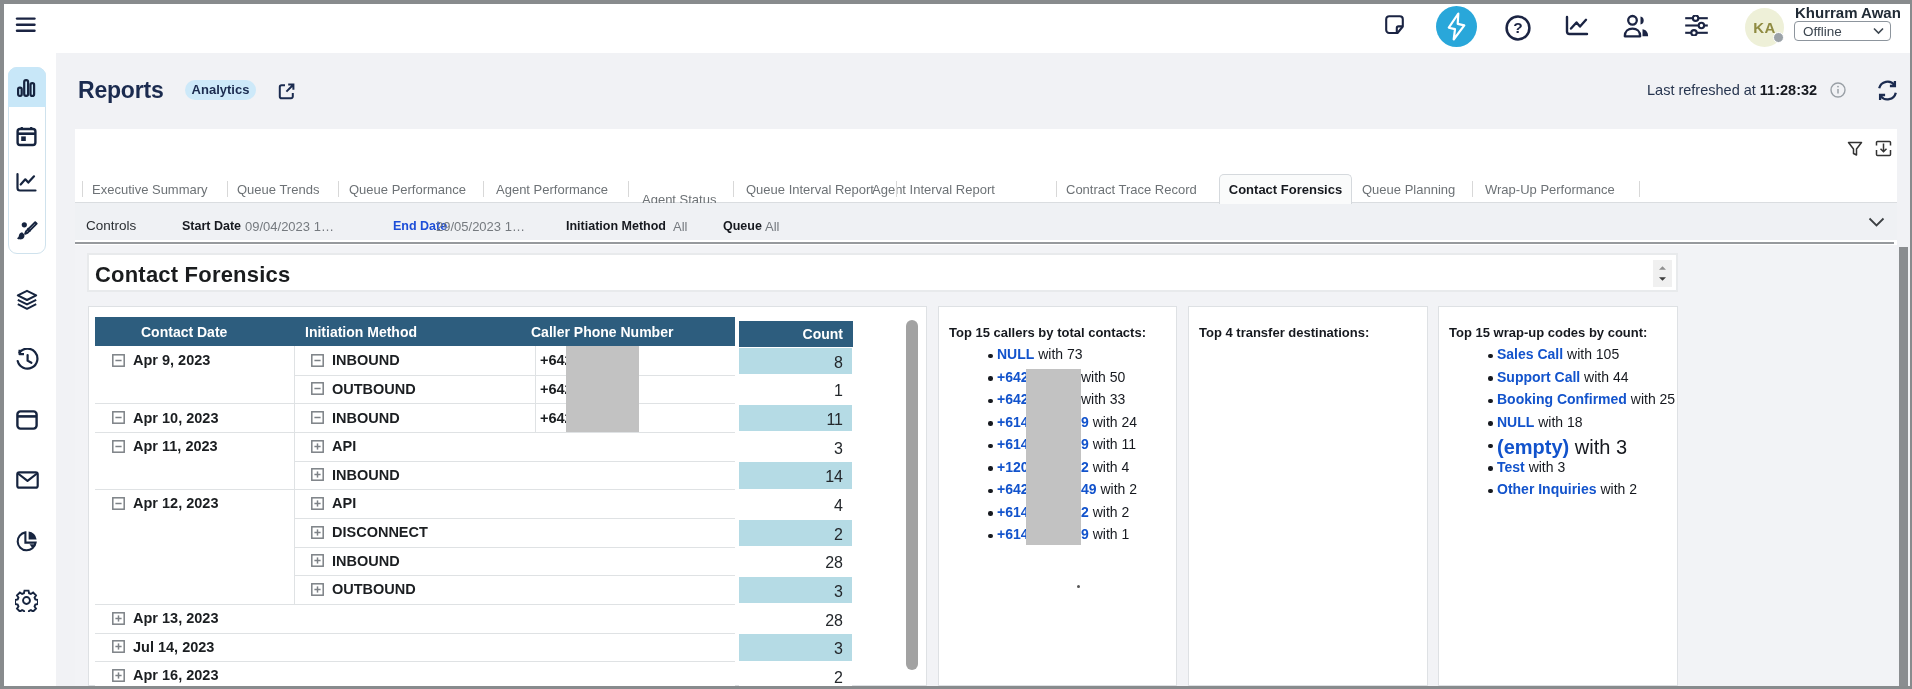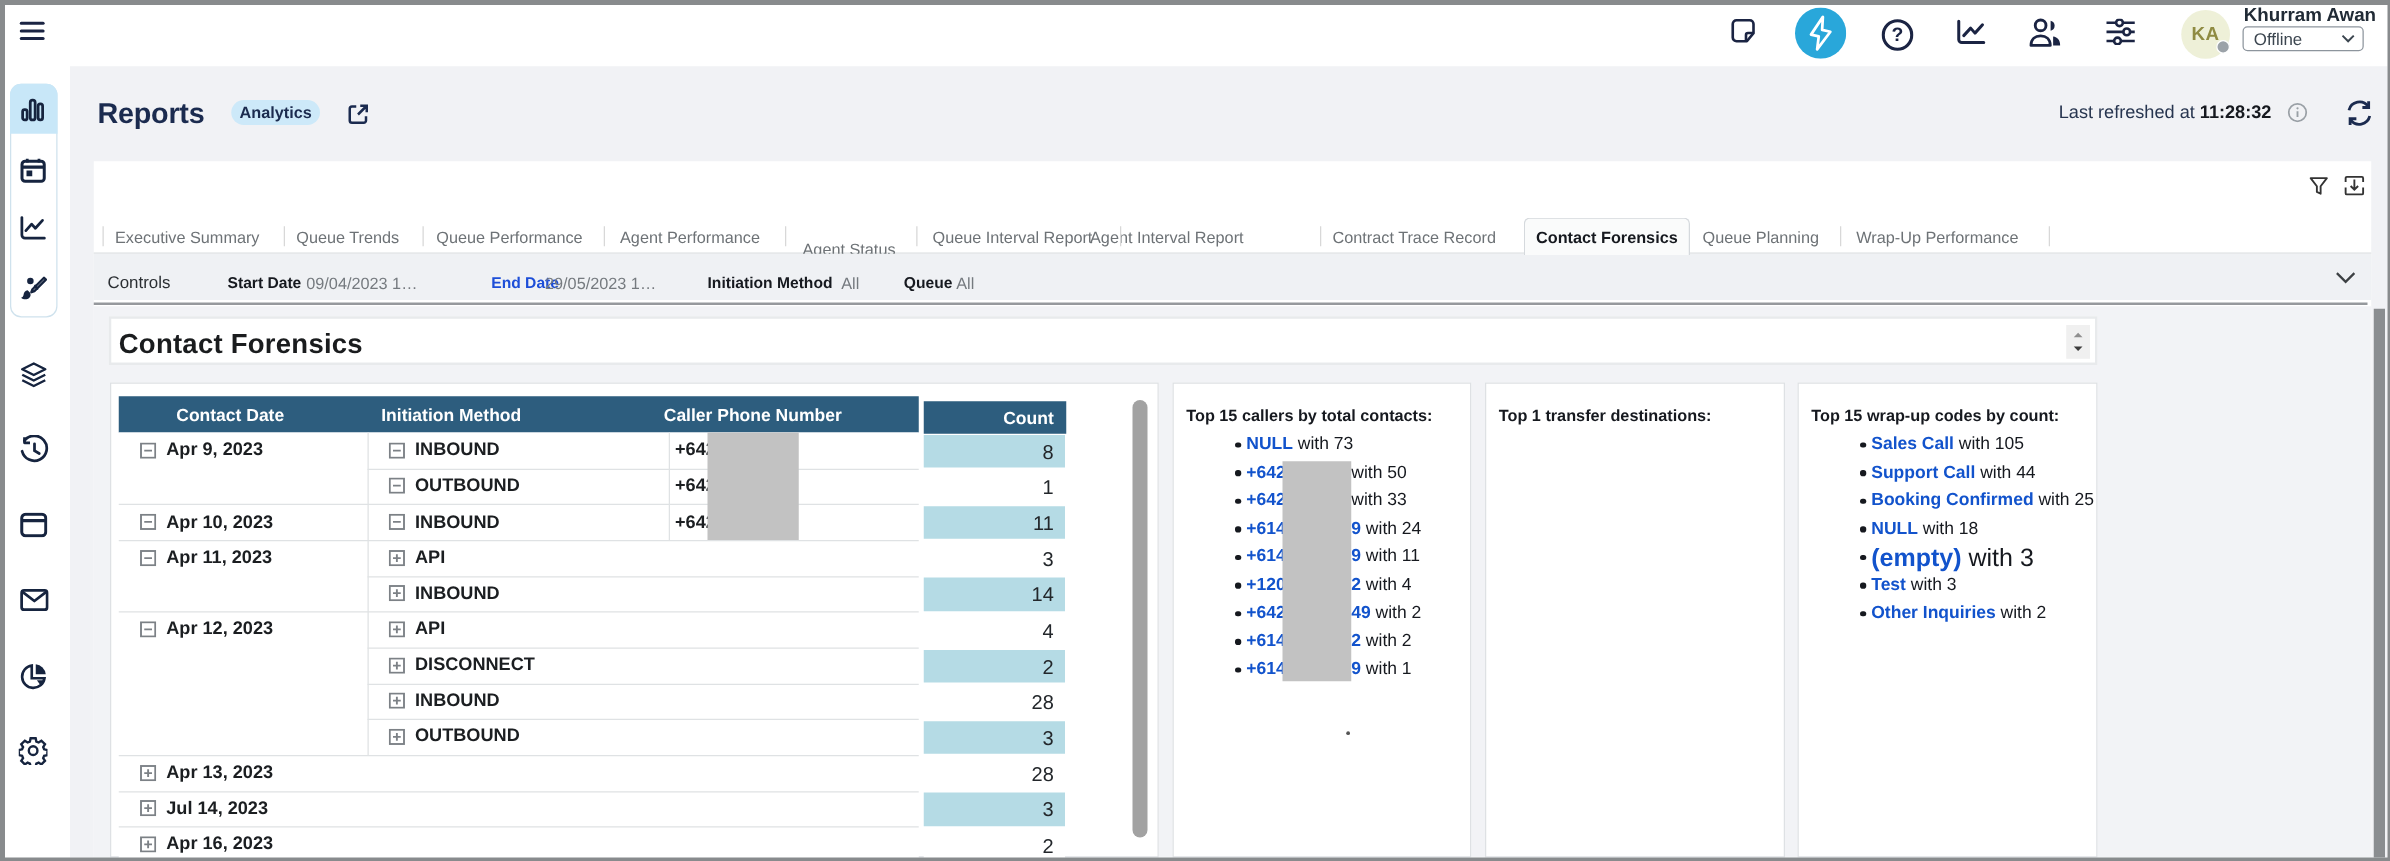--- a/index.html
+++ b/index.html
@@ -385,21 +385,21 @@
 <div class="abs" style="left:294px;top:346px;width:1px;height:258px;background:#dfe2e4;"></div>
 <div class="abs" style="left:535px;top:346px;width:1px;height:86px;background:#dfe2e4;"></div>
 
 <div class="abs" style="left:906px;top:320px;width:12px;height:350px;background:#a2a2a2;border-radius:6px;"></div>
 
 <div class="abs" style="left:566px;top:346px;width:73px;height:86px;background:#c2c2c2;z-index:5;"></div>
 <div class="abs card" id="card2"></div>
 <div class="abs card" id="card3"></div>
 <div class="abs card" id="card4"></div>
 <div class="cardtitle abs" style="left:949px;top:325px;">Top 15 callers by total contacts:</div>
-<div class="cardtitle abs" style="left:1199px;top:325px;">Top 1 transfer destinations:</div>
+<div class="cardtitle abs" style="left:1199px;top:325px;">Top 4 transfer destinations:</div>
 <div class="cardtitle abs" style="left:1449px;top:325px;">Top 15 wrap-up codes by count:</div>
 <div class="abs" style="left:988px;top:353.5px;width:4.5px;height:4.5px;border-radius:50%;background:#16191f;"></div>
 <span class="abs" style="left:997px;top:346.0px;font-size:14px;color:#16191f;white-space:nowrap;"><b style="color:#1253cc">NULL</b> with 73</span>
 <div class="abs" style="left:988px;top:376.0px;width:4.5px;height:4.5px;border-radius:50%;background:#16191f;"></div>
 <span class="abs" style="left:997px;top:368.5px;font-size:14px;font-weight:bold;color:#1253cc;">+642</span>
 <span class="abs" style="left:1081px;top:368.5px;font-size:14px;color:#16191f;white-space:nowrap;"><b style="color:#1253cc"></b> with 50</span>
 <div class="abs" style="left:988px;top:398.5px;width:4.5px;height:4.5px;border-radius:50%;background:#16191f;"></div>
 <span class="abs" style="left:997px;top:391.0px;font-size:14px;font-weight:bold;color:#1253cc;">+642</span>
 <span class="abs" style="left:1081px;top:391.0px;font-size:14px;color:#16191f;white-space:nowrap;"><b style="color:#1253cc"></b> with 33</span>
 <div class="abs" style="left:988px;top:421.0px;width:4.5px;height:4.5px;border-radius:50%;background:#16191f;"></div>

